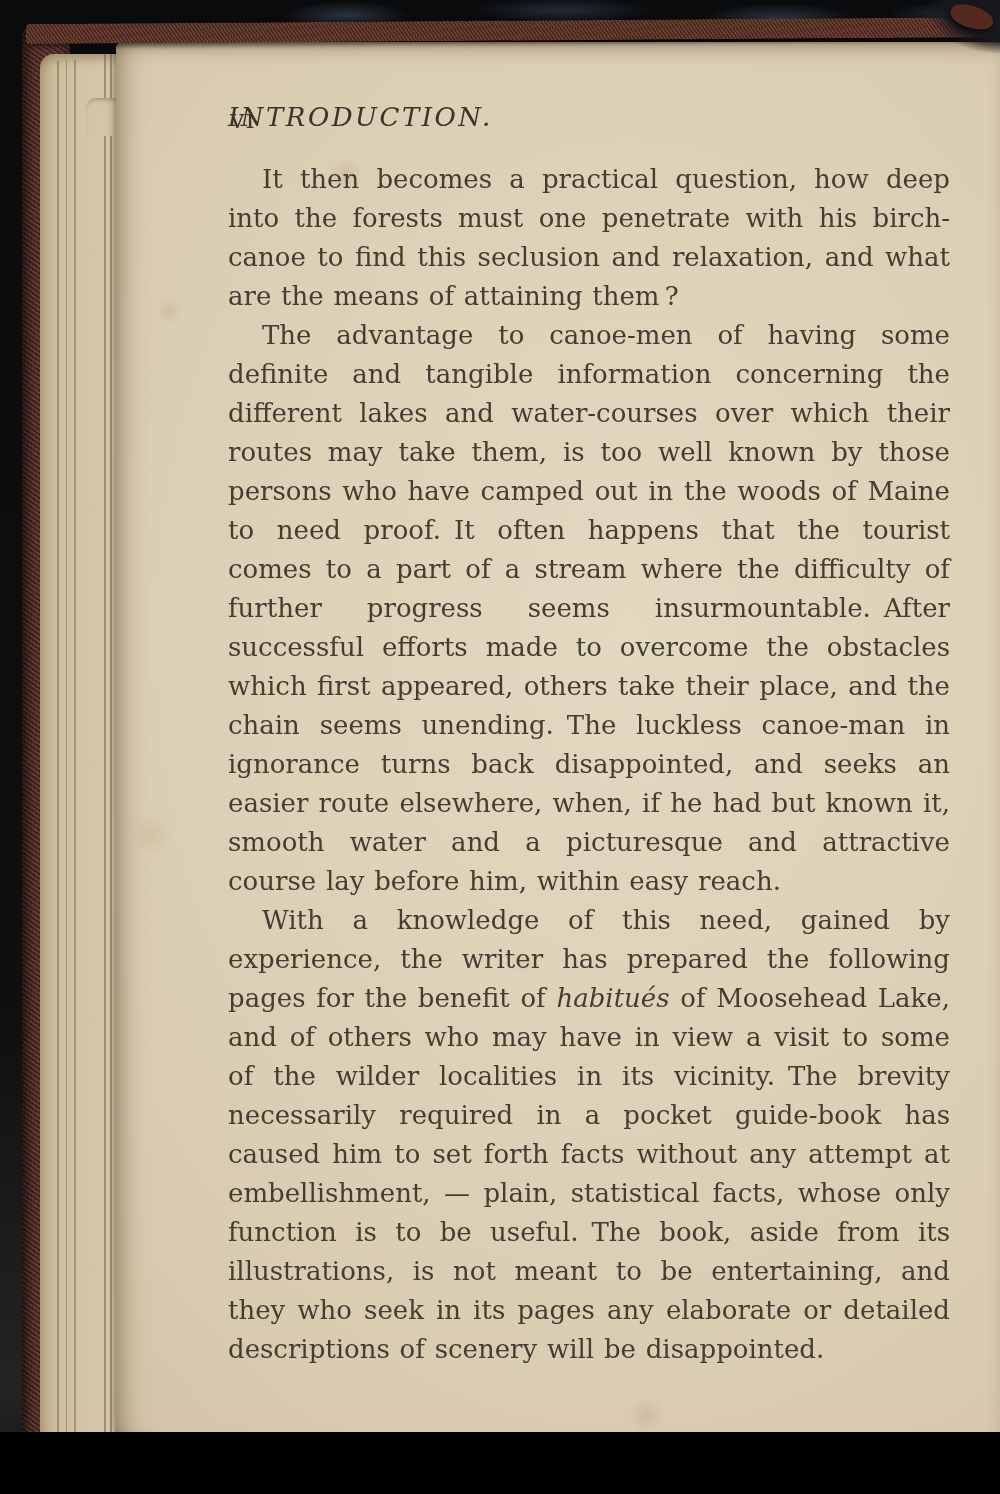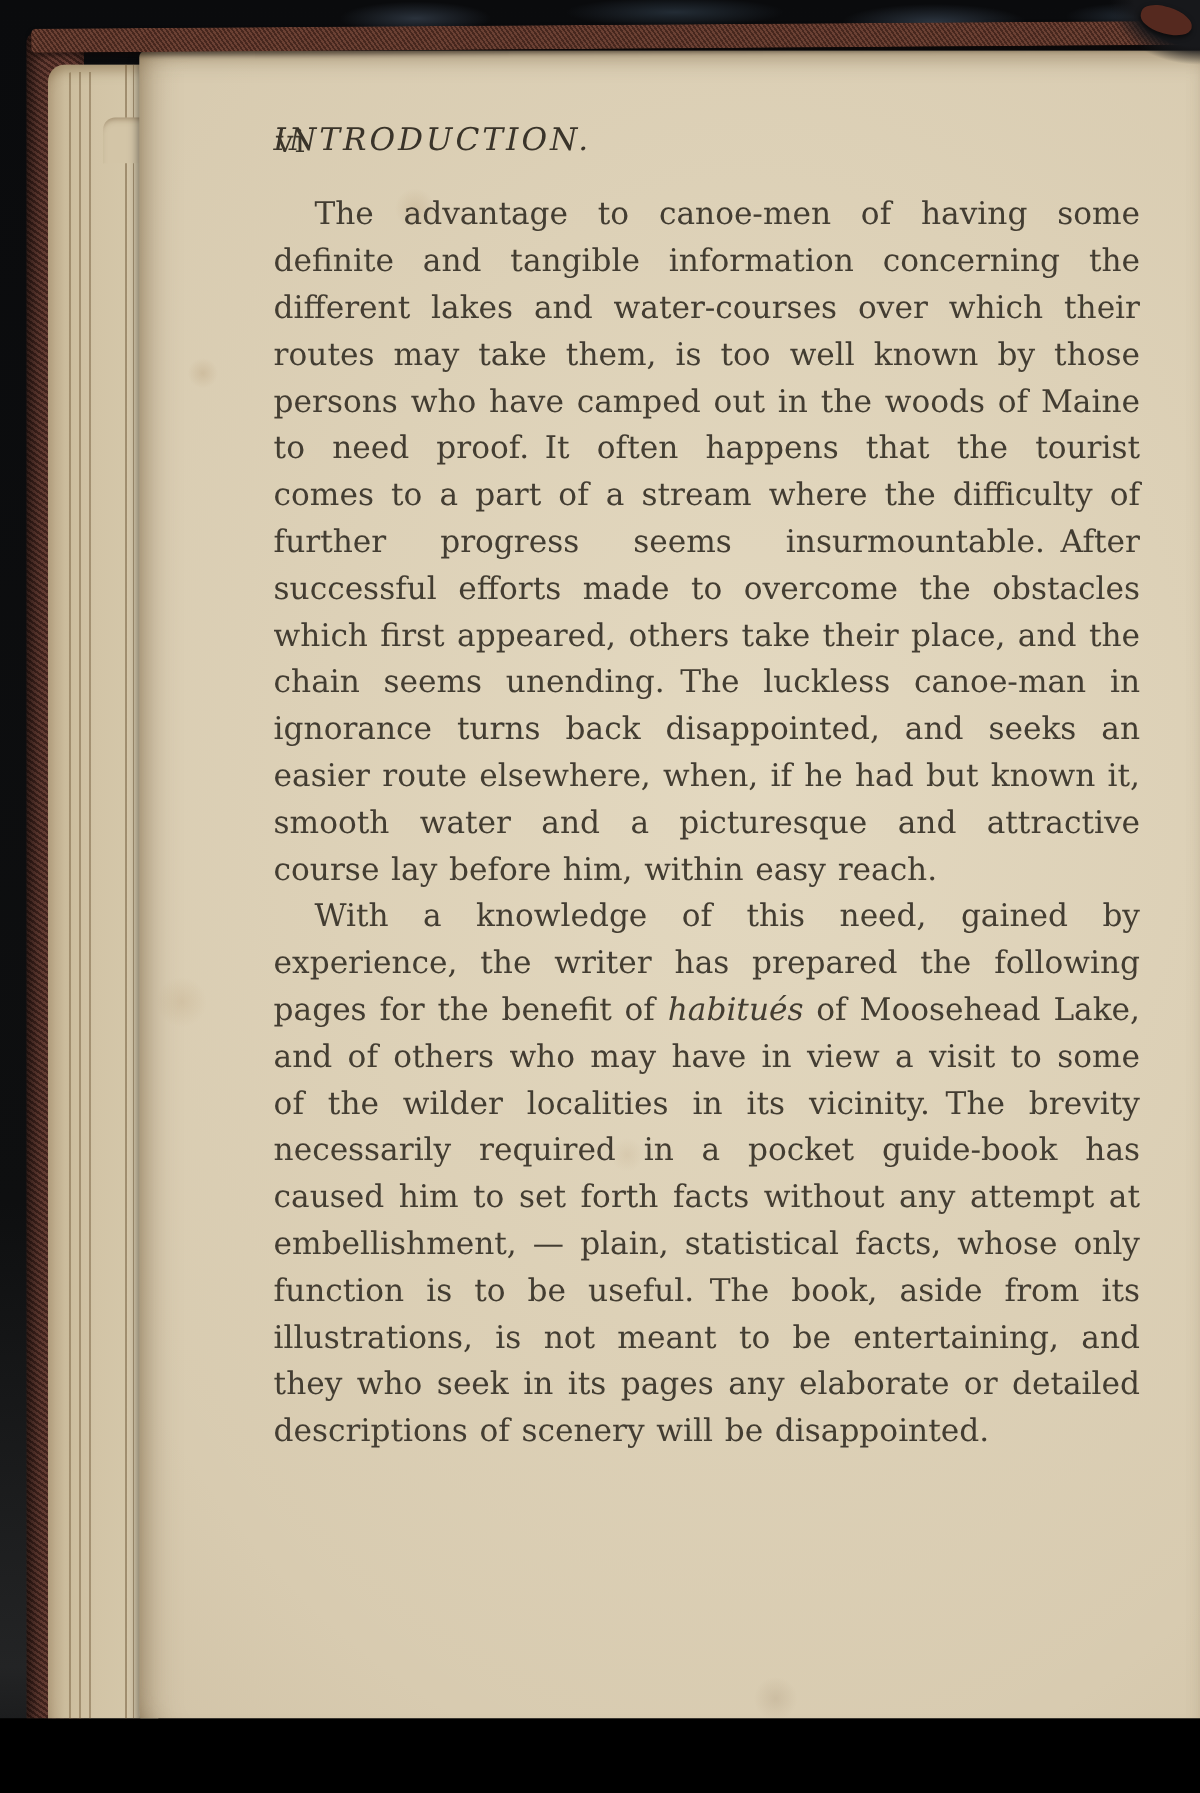--- a/index.html
+++ b/index.html
@@ -117,20 +117,21 @@
     <div class="stack-lines-b"></div>
     <div class="stack-corner-step"></div>
   </div>
 
   <div class="page">
     <div class="page-header">
       <span class="page-num">vi</span>
       <span class="running-title">INTRODUCTION.</span>
     </div>
     <div class="page-body">
+      <p class="para">It then becomes a practical question, how deep into the forests must one penetrate with his birch-canoe to find this seclusion and relaxation, and what are the means of attaining them ?</p>
       <p class="para">The advantage to canoe-men of having some definite and tangible information concerning the different lakes and water-courses over which their routes may take them, is too well known by those persons who have camped out in the woods of Maine to need proof. It often happens that the tourist comes to a part of a stream where the difficulty of further progress seems insurmountable. After successful efforts made to overcome the obstacles which first appeared, others take their place, and the chain seems unending. The luckless canoe-man in ignorance turns back disappointed, and seeks an easier route elsewhere, when, if he had but known it, smooth water and a picturesque and attractive course lay before him, within easy reach.</p>
       <p class="para"><span>With a knowledge of this need, gained by experience, the writer has prepared the following pages for the benefit of </span><em class="ital">habitués</em><span> of Moosehead Lake, and of others who may have in view a visit to some of the wilder localities in its vicinity. The brevity necessarily required in a pocket guide-book has caused him to set forth facts without any attempt at embellishment, — plain, statistical facts, whose only function is to be useful. The book, aside from its illustrations, is not meant to be entertaining, and they who seek in its pages any elaborate or detailed descriptions of scenery will be disappointed.</span></p>
     </div>
   </div>
 
   <div class="cover-top"></div>
   <div class="corner-tr"></div>
   <div class="corner-tr-accent"></div>
 
 </div>

